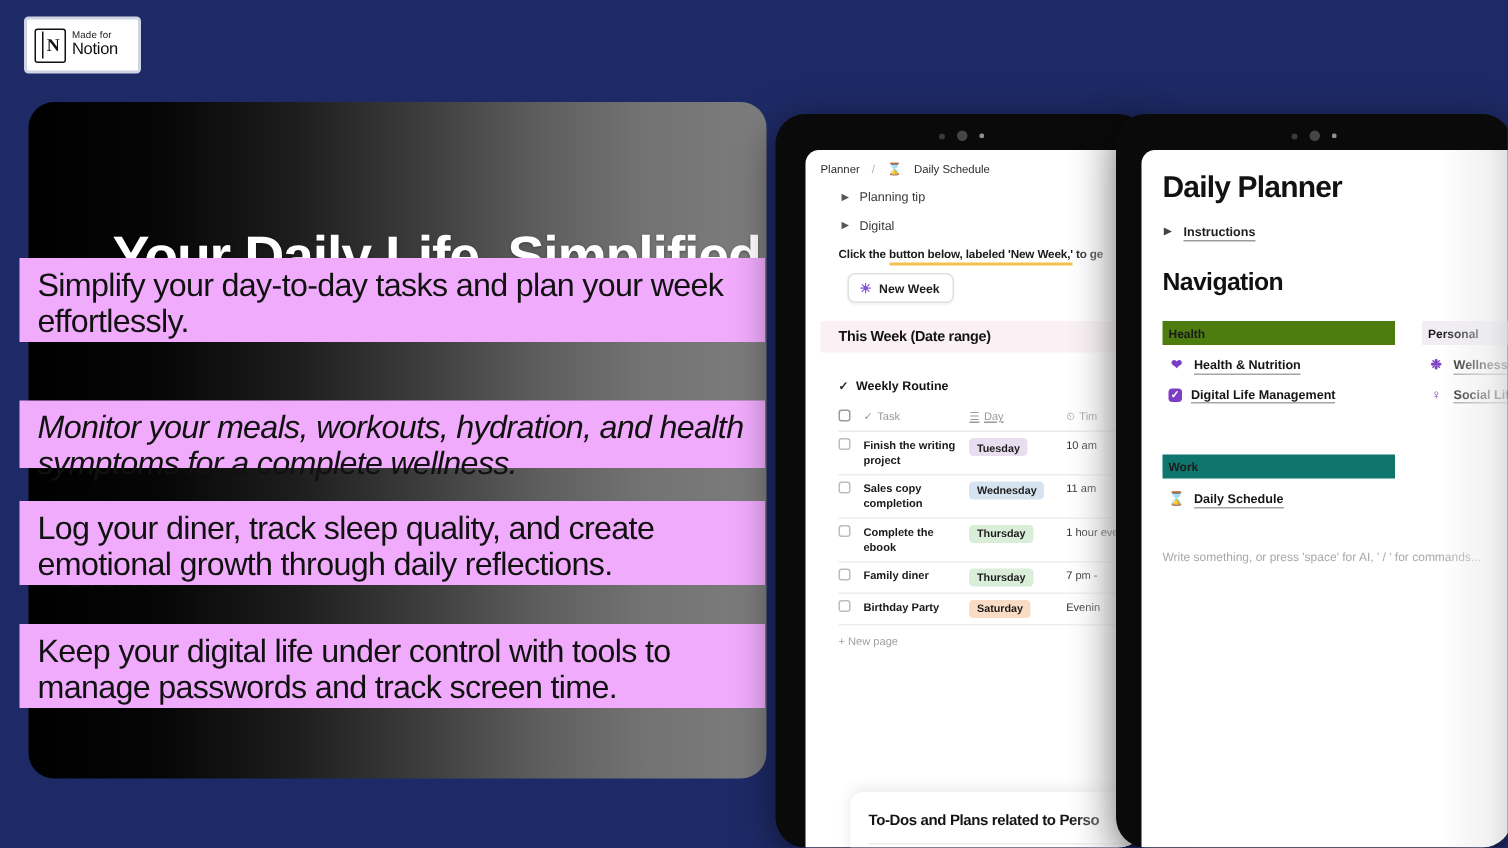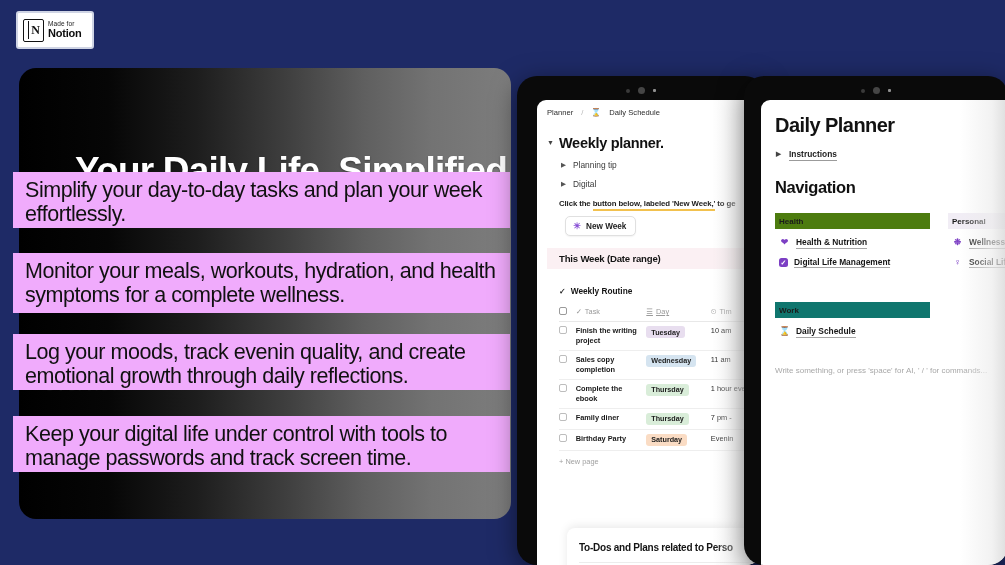--- a/index.html
+++ b/index.html
@@ -27,21 +27,21 @@
     content: ""; position: absolute; left: 2.2px; top: 1.5px; bottom: 1.5px;
     width: 2.2px; border-right: 1.4px solid #111;
   }
   .notion-book span {
     font-family: "Liberation Serif", serif;
     font-weight: 700; font-size: 12px; line-height: 1; color: #111;
     margin-left: 4px;
   }
   .badge-txt { display: flex; flex-direction: column; line-height: 1.05; }
   .badge-txt .made { font-size: 6.5px; color: #1a1a1a; letter-spacing: .1px; }
-  .badge-txt .name { font-size: 11px; font-weight: 700; color: #0d0d0d; letter-spacing: -.2px; }
+  .badge-txt .name { font-size: 11px; font-weight: 400; color: #0d0d0d; letter-spacing: -.2px; }
 
   
   .hero-card {
     position: absolute; left: 19px; top: 68px;
     width: 492px; height: 451px;
     border-radius: 17px;
     background: linear-gradient(to right, #000000 0%, #060606 18%, #1d1d1d 36%, #3e3e3e 54%, #5f5f5f 70%, #737373 84%, #7d7d7d 100%);
     overflow: hidden;
   }
   .hero-title {
@@ -55,21 +55,21 @@
   .band {
     position: absolute; left: 13px; width: 497px;
     background: #f0abfc;
     padding: 6px 10px 7px 12px;
   }
   .band p {
     font-size: 21.5px; line-height: 1.12; color: #111;
     letter-spacing: -0.45px; font-weight: 400;
   }
   .band-1 { top: 172px; height: 56px; }
-  .band-2 { top: 253px; height: 60px; }
+  .band-2 { top: 267px; height: 45px; font-style: italic; }
   .band-3 { top: 334px; height: 56px; }
   .band-4 { top: 416px; height: 56px; }
   
   .band-overflow {
     position: absolute; left: 25px; top: 304px;
     font-size: 21.5px; line-height: 1.12; letter-spacing: -0.45px;
     color: #0c0c0c;
   }
 
   
@@ -235,21 +235,21 @@
   <div class="band-overflow">overview.</div>
 </div>
 
 <div class="band band-1">
   <p>Simplify your day-to-day tasks and plan your week effortlessly.</p>
 </div>
 <div class="band band-2">
   <p>Monitor your meals, workouts, hydration, and health symptoms for a complete wellness.</p>
 </div>
 <div class="band band-3">
-  <p>Log your moods, track evenin quality, and create emotional growth through daily reflections.</p>
+  <p>Log your diner, track sleep quality, and create emotional growth through daily reflections.</p>
 </div>
 <div class="band band-4">
   <p>Keep your digital life under control with tools to manage passwords and track screen time.</p>
 </div>
 
 <div class="tablet tablet-mid">
   <div class="bezel-dots">
     <i class="dot-a"></i>
     <i class="dot-b"></i>
     <i class="dot-c"></i>
@@ -257,24 +257,20 @@
   <div class="screen">
     <div class="np">
 
       <div class="crumb">
         <span>Planner</span>
         <span class="sep">/</span>
         <span class="hg">⌛</span>
         <span class="cur">Daily Schedule</span>
       </div>
 
-      <div class="np-h1">
-        <span class="tri">▼</span>
-        <span>Weekly planner.</span>
-      </div>
 
       <div class="np-toggle">
         <span class="tri">▶</span>
         <span>Planning tip</span>
       </div>
       <div class="np-toggle">
         <span class="tri">▶</span>
         <span>Digital</span>
       </div>
 

